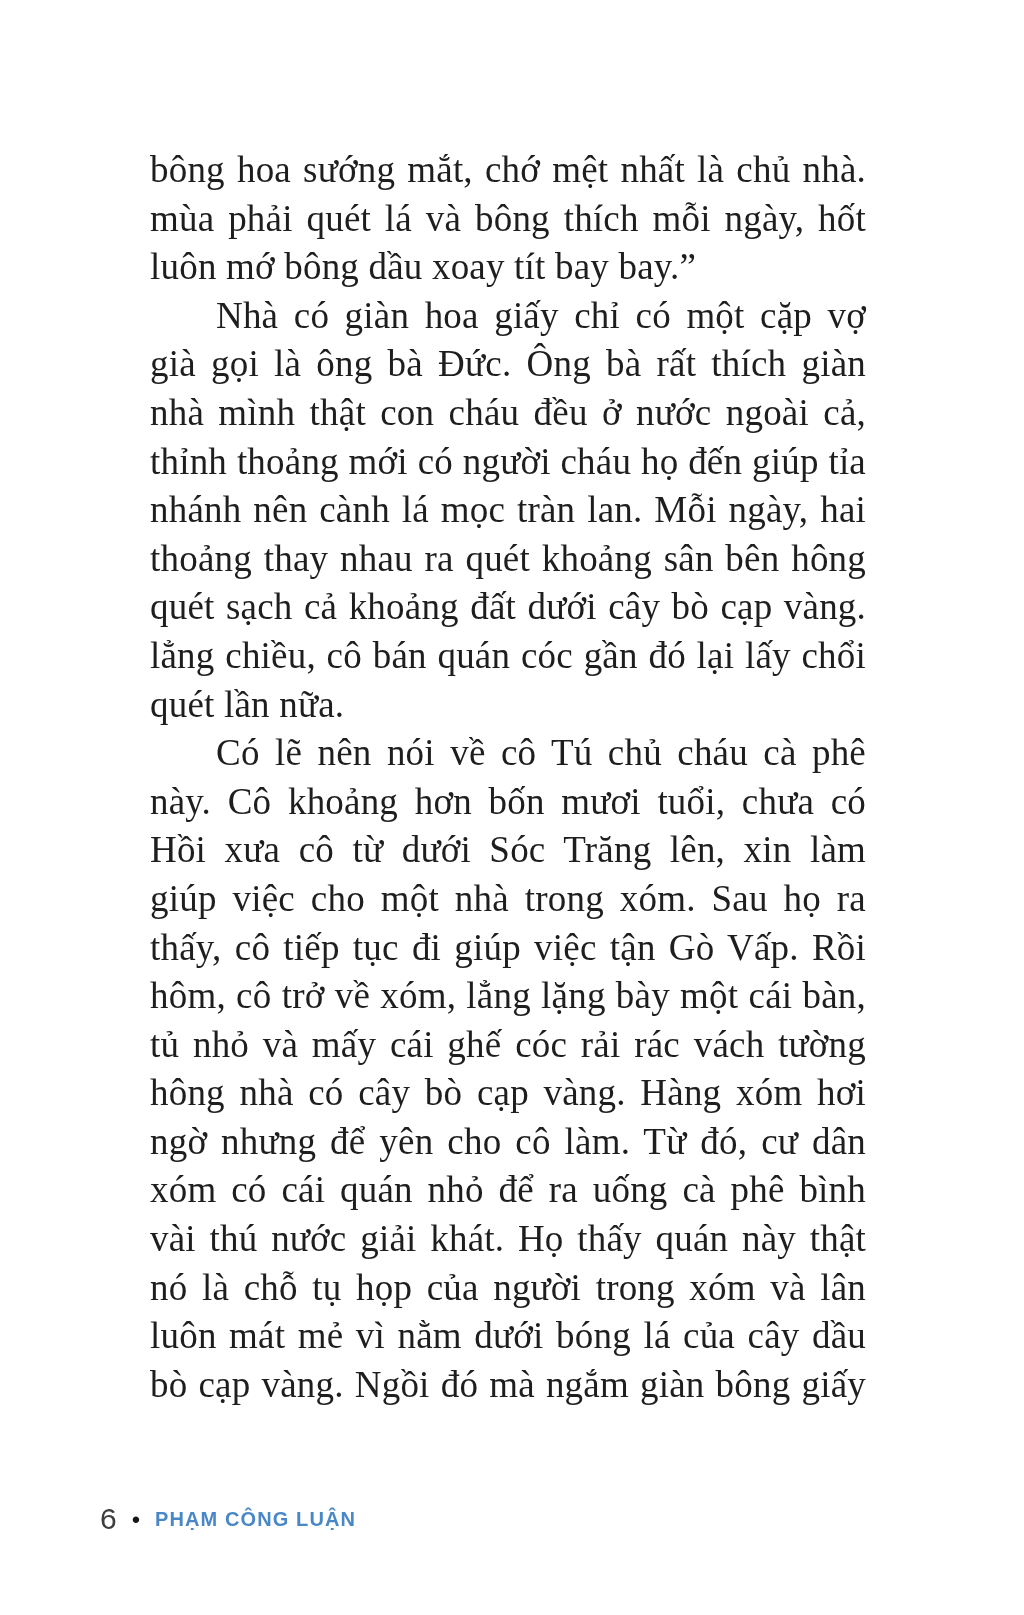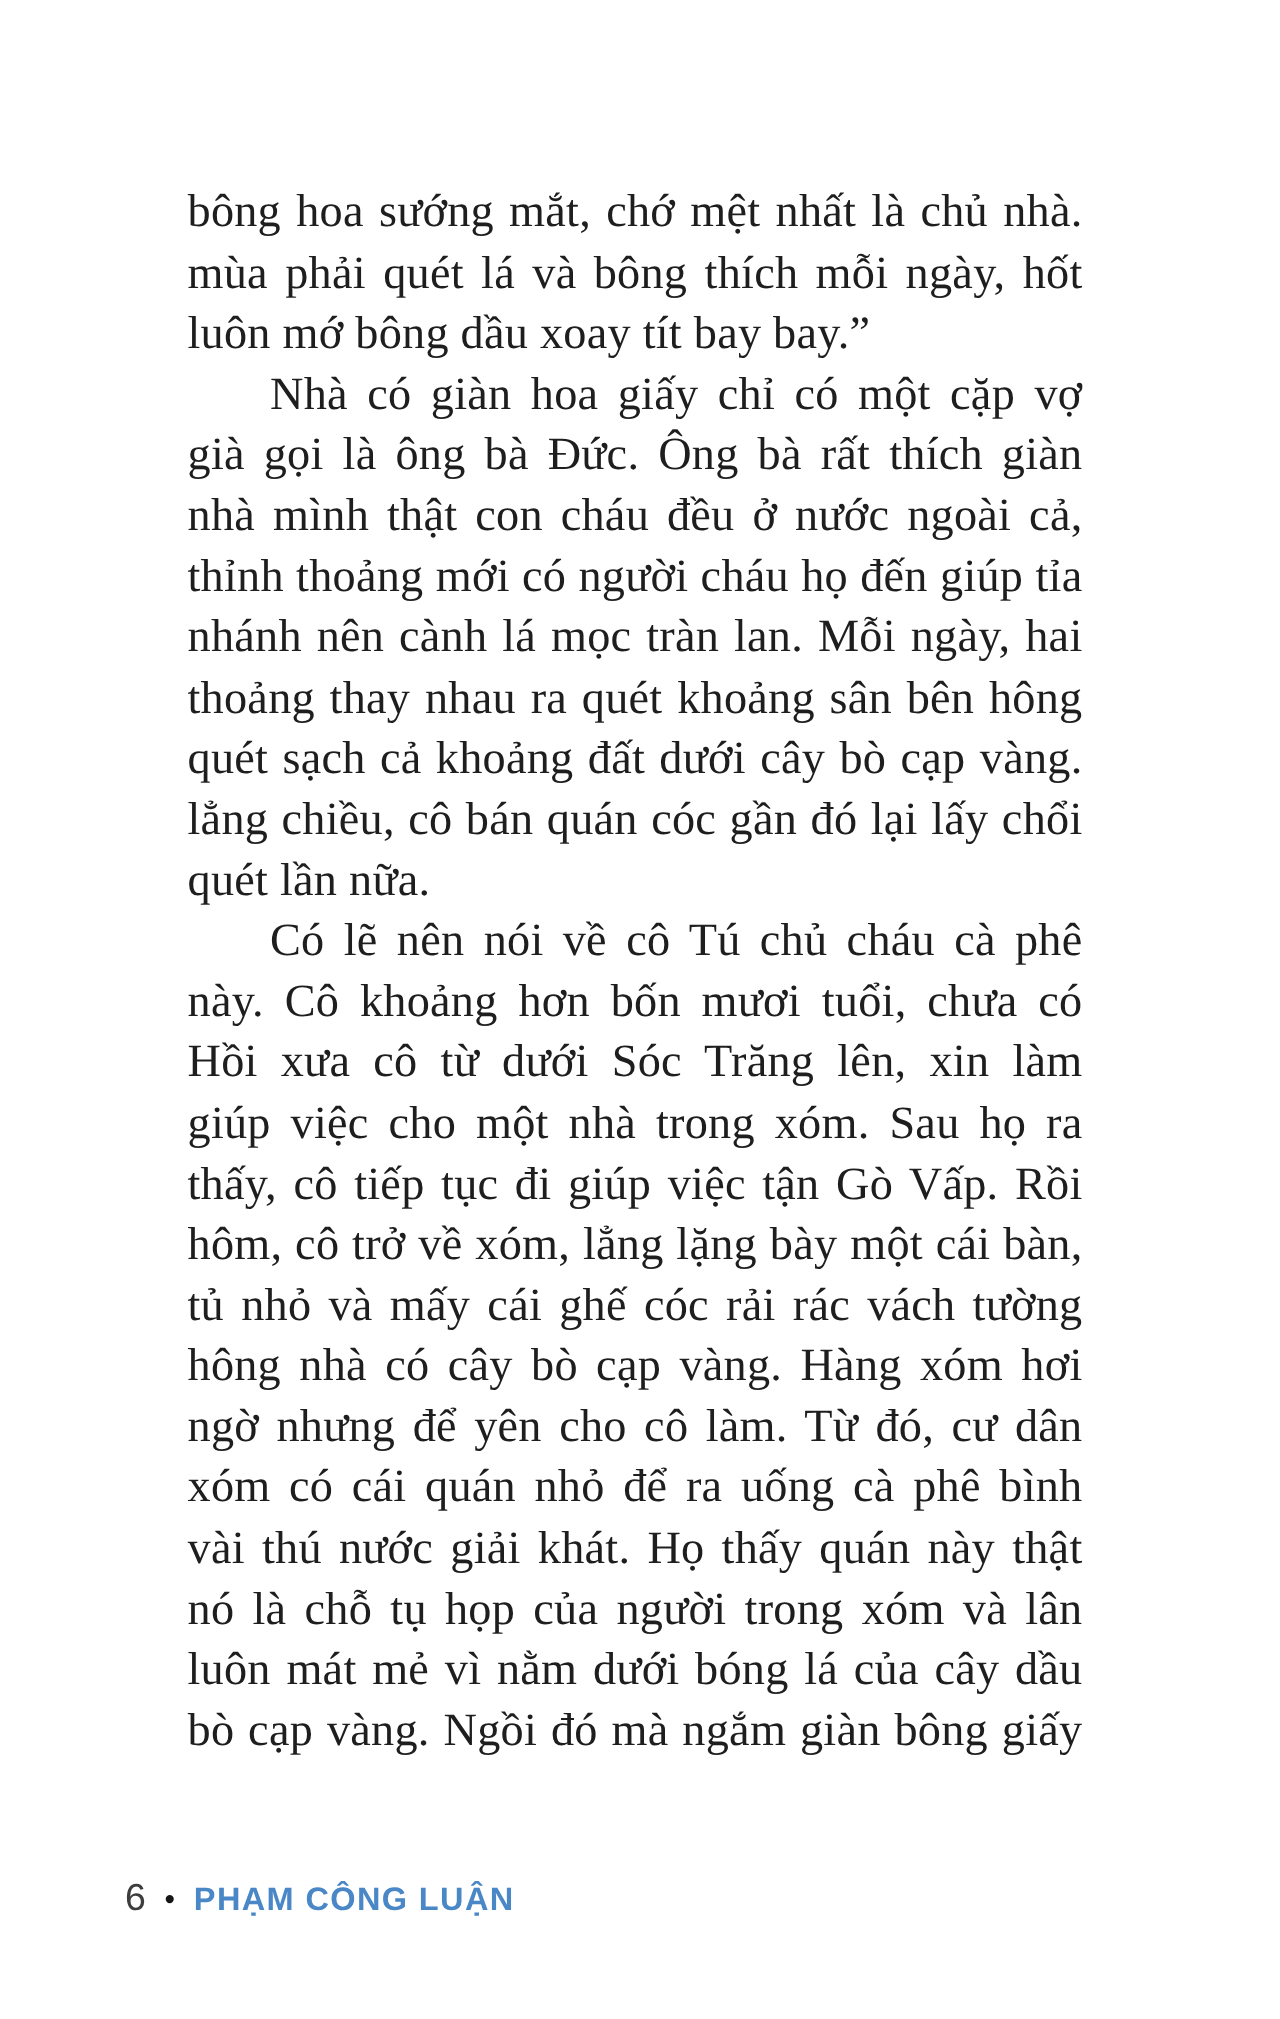--- a/index.html
+++ b/index.html
@@ -61,21 +61,21 @@
     font-size: 30px;
     font-weight: 400;
     color: var(--page-number, #3d3d3d);
   }
   .bullet {
     font-size: 24px;
     color: var(--bullet, #161616);
     transform: translateY(1px);
   }
   .author {
-    font-size: 26px;
+    font-size: 20px;
     font-weight: 700;
     letter-spacing: 1.1px;
     color: var(--author-blue, #4a87c6);
   }
 </style>
 </head>
 <body>
 
 <div class="book-page">
 

